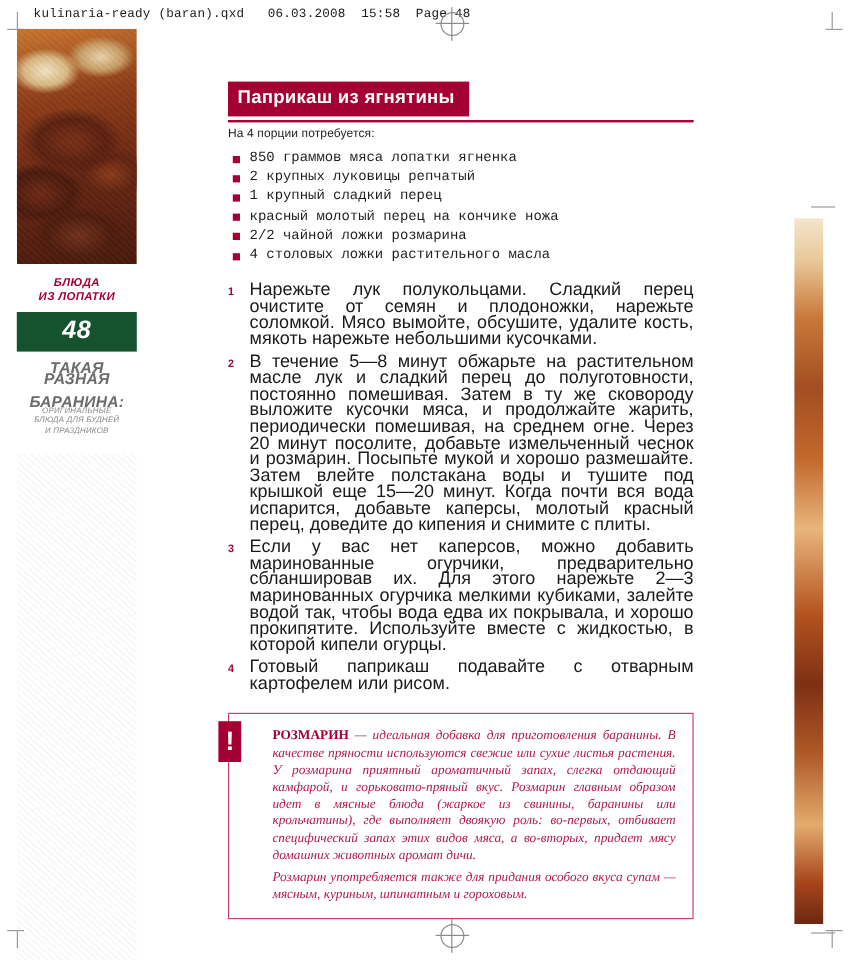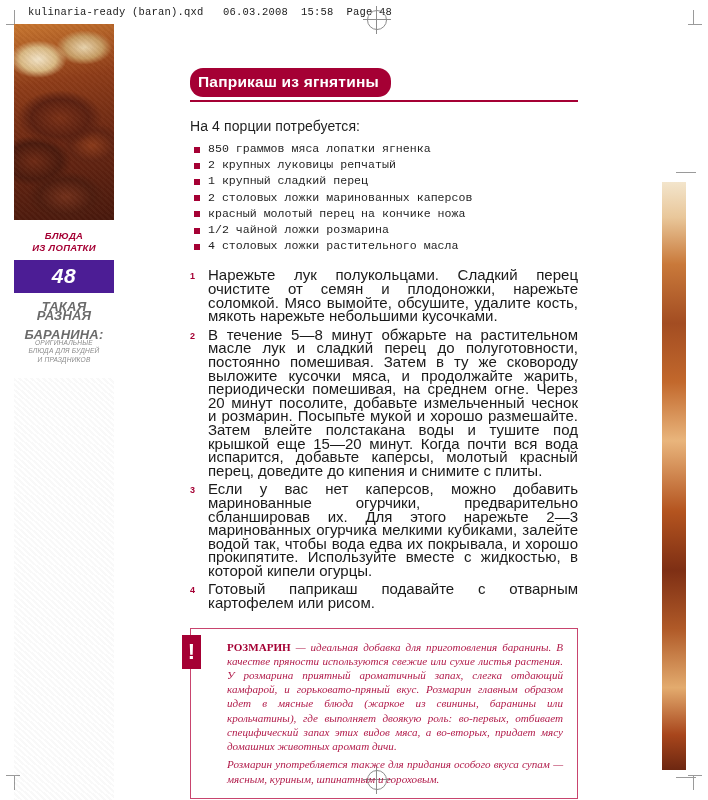--- a/index.html
+++ b/index.html
@@ -105,21 +105,21 @@
   }
   .label-red {
     color: #a50034;
     font-weight: bold;
     font-size: 9.5px;
     line-height: 12px;
     letter-spacing: 0.3px;
   }
   .page-num-box {
     margin-top: 6px;
-    background: #4c1d95;
+    background: #14532d;
     color: #ffffff;
     font-size: 21px;
     font-weight: bold;
     line-height: 26px;
     padding: 3px 0 4px;
     letter-spacing: 0.5px;
   }
   .series-title {
     margin-top: 9px;
     color: #6b6b6b;
@@ -172,26 +172,25 @@
     padding-bottom: 3px;
   }
   .recipe-title {
     display: inline-block;
     background: #a50034;
     color: #ffffff;
     font-size: 15.5px;
     font-weight: bold;
     padding: 5px 12px 6px 8px;
     letter-spacing: 0.2px;
-    border-radius: 13px;
   }
 
   .servings {
-    margin-top: 16px;
-    font-size: 14px;
+    margin-top: 4px;
+    font-size: 10px;
     color: #1f1f1f;
     letter-spacing: 0.1px;
   }
 
   ul.ingredients {
     list-style: none;
     margin: 7px 0 0 0;
     padding: 0;
     font-family: Liberation Mono, monospace;
   }
@@ -323,23 +322,22 @@
   <div class="recipe-title-wrap">
     <span class="recipe-title">Паприкаш из ягнятины</span>
   </div>
 
   <div class="servings">На 4 порции потребуется:</div>
 
   <ul class="ingredients">
     <li>850 граммов мяса лопатки ягненка</li>
     <li>2 крупных луковицы репчатый</li>
     <li>1 крупный сладкий перец</li>
-    <li>2 столовых ложки маринованных каперсов</li>
     <li>красный молотый перец на кончике ножа</li>
-    <li>1/2 чайной ложки розмарина</li>
+    <li>2/2 чайной ложки розмарина</li>
     <li>4 столовых ложки растительного масла</li>
   </ul>
 
   <div class="steps">
     <div class="step">
       <div class="step-num">1</div>
       <div class="step-text">Нарежьте лук полукольцами. Сладкий перец очистите от семян и плодоножки, нарежьте соломкой. Мясо вымойте, обсушите, удалите кость, мякоть нарежьте небольшими кусочками.</div>
     </div>
     <div class="step">
       <div class="step-num">2</div>

